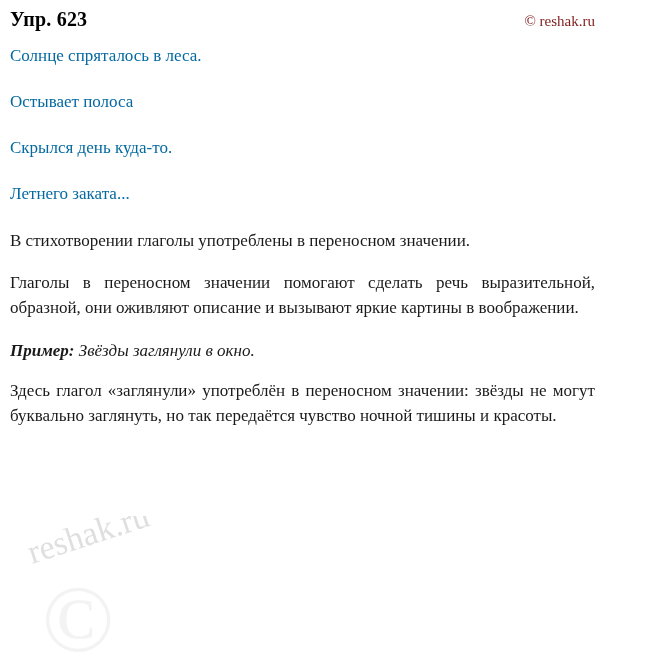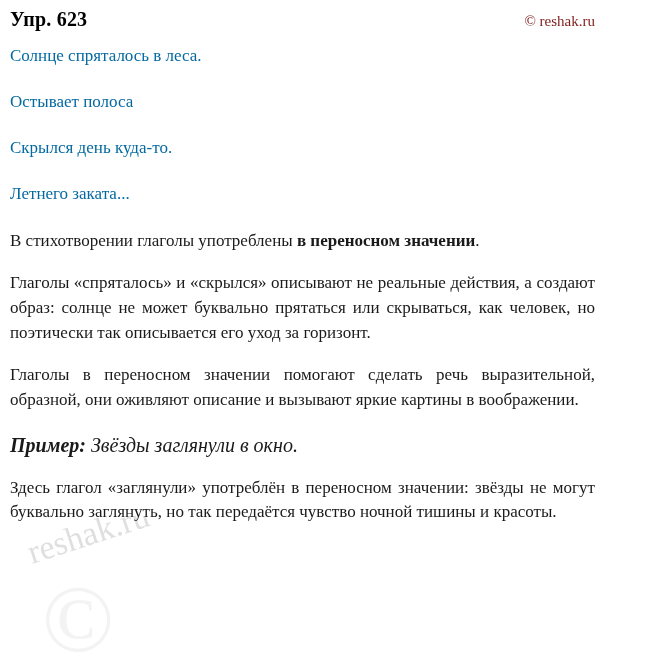--- a/index.html
+++ b/index.html
@@ -48,31 +48,31 @@
   .para {
     font-size: 17px;
     line-height: 1.45;
     margin: 0 0 18px 0;
     color: #1a1a1a;
   }
   .justified {
     text-align: justify;
   }
   .bold {
-    font-weight: bold;
+    font-weight: normal;
   }
   .bold-italic {
     font-weight: bold;
     font-style: italic;
   }
   .italic {
     font-style: italic;
   }
   .example-line {
-    font-size: 20px;
+    font-size: 17px;
     line-height: 1.45;
     margin: 0 0 16px 0;
   }
   
   .watermark {
     position: absolute;
     left: 22px;
     bottom: 6px;
     width: 190px;
     height: 150px;
@@ -100,21 +100,20 @@
 
   <div class="content">
 
     <p class="verse-line">Солнце спряталось в леса.</p>
     <p class="verse-line">Остывает полоса</p>
     <p class="verse-line">Скрылся день куда-то.</p>
     <p class="verse-line">Летнего заката...</p>
 
     <p class="para"><span>В стихотворении глаголы употреблены </span><span class="bold">в переносном значении</span><span>.</span></p>
 
-    <p class="para justified">Глаголы «спряталось» и «скрылся» описывают не реальные действия, а создают образ: солнце не может буквально прятаться или скрываться, как человек, но поэтически так описывается его уход за горизонт.</p>
 
     <p class="para justified">Глаголы в переносном значении помогают сделать речь выразительной, образной, они оживляют описание и вызывают яркие картины в воображении.</p>
 
     <p class="example-line"><span class="bold-italic">Пример:</span><span class="italic"> Звёзды заглянули в окно.</span></p>
 
     <p class="para justified">Здесь глагол «заглянули» употреблён в переносном значении: звёзды не могут буквально заглянуть, но так передаётся чувство ночной тишины и красоты.</p>
 
   </div>
 
   <div class="watermark">

